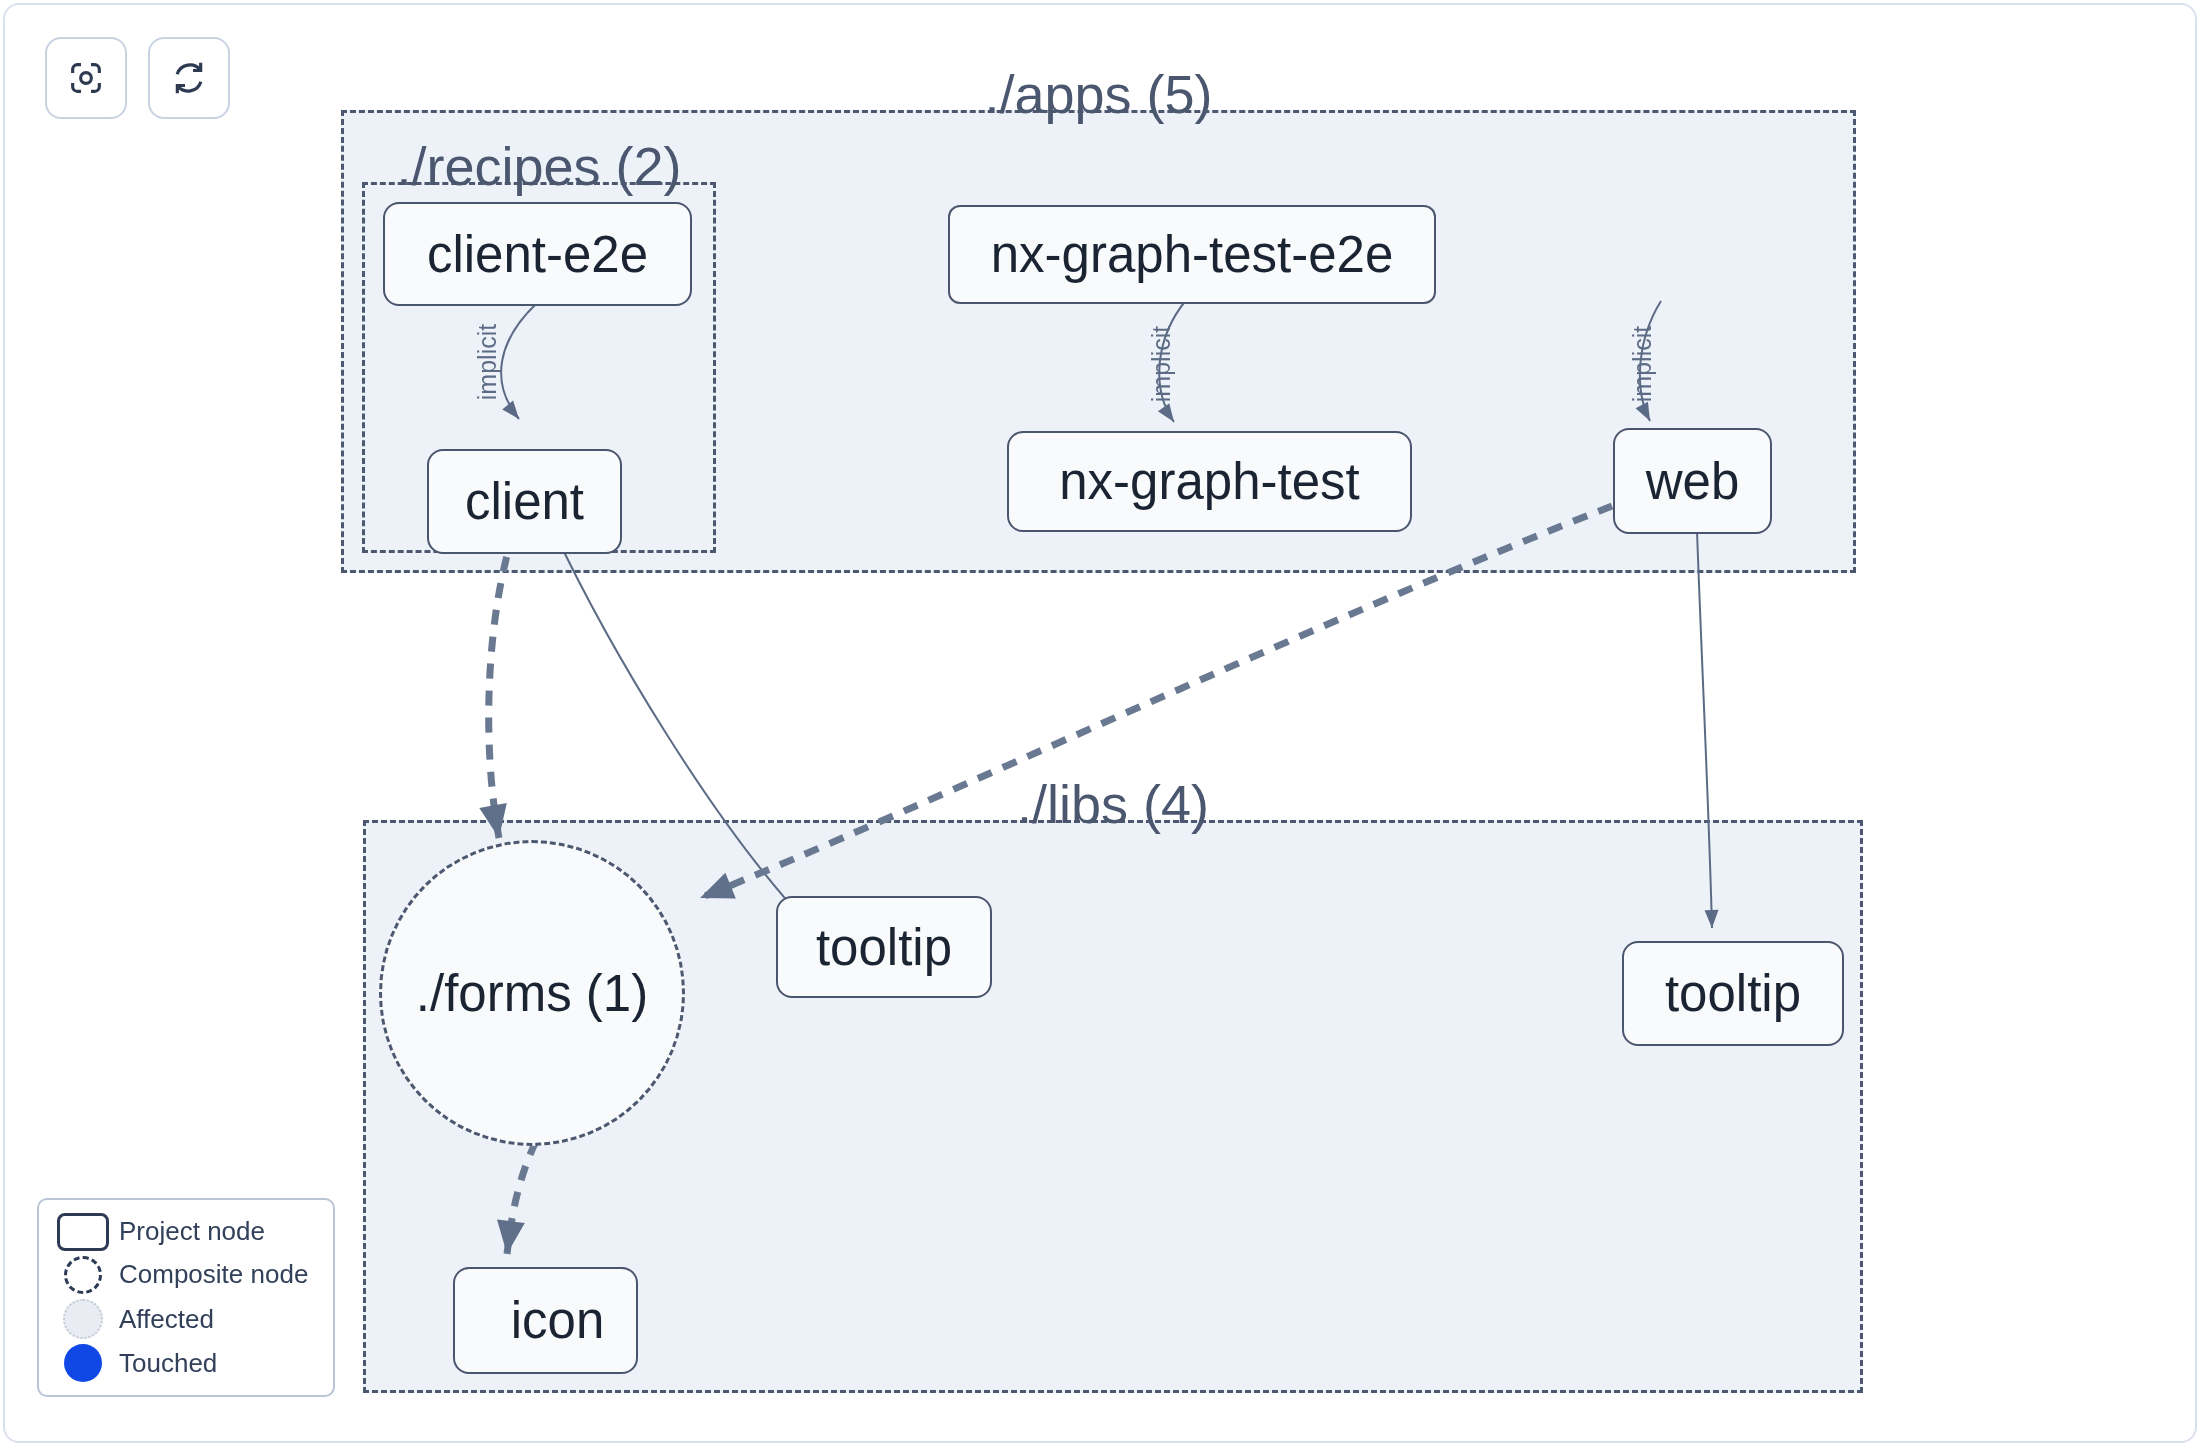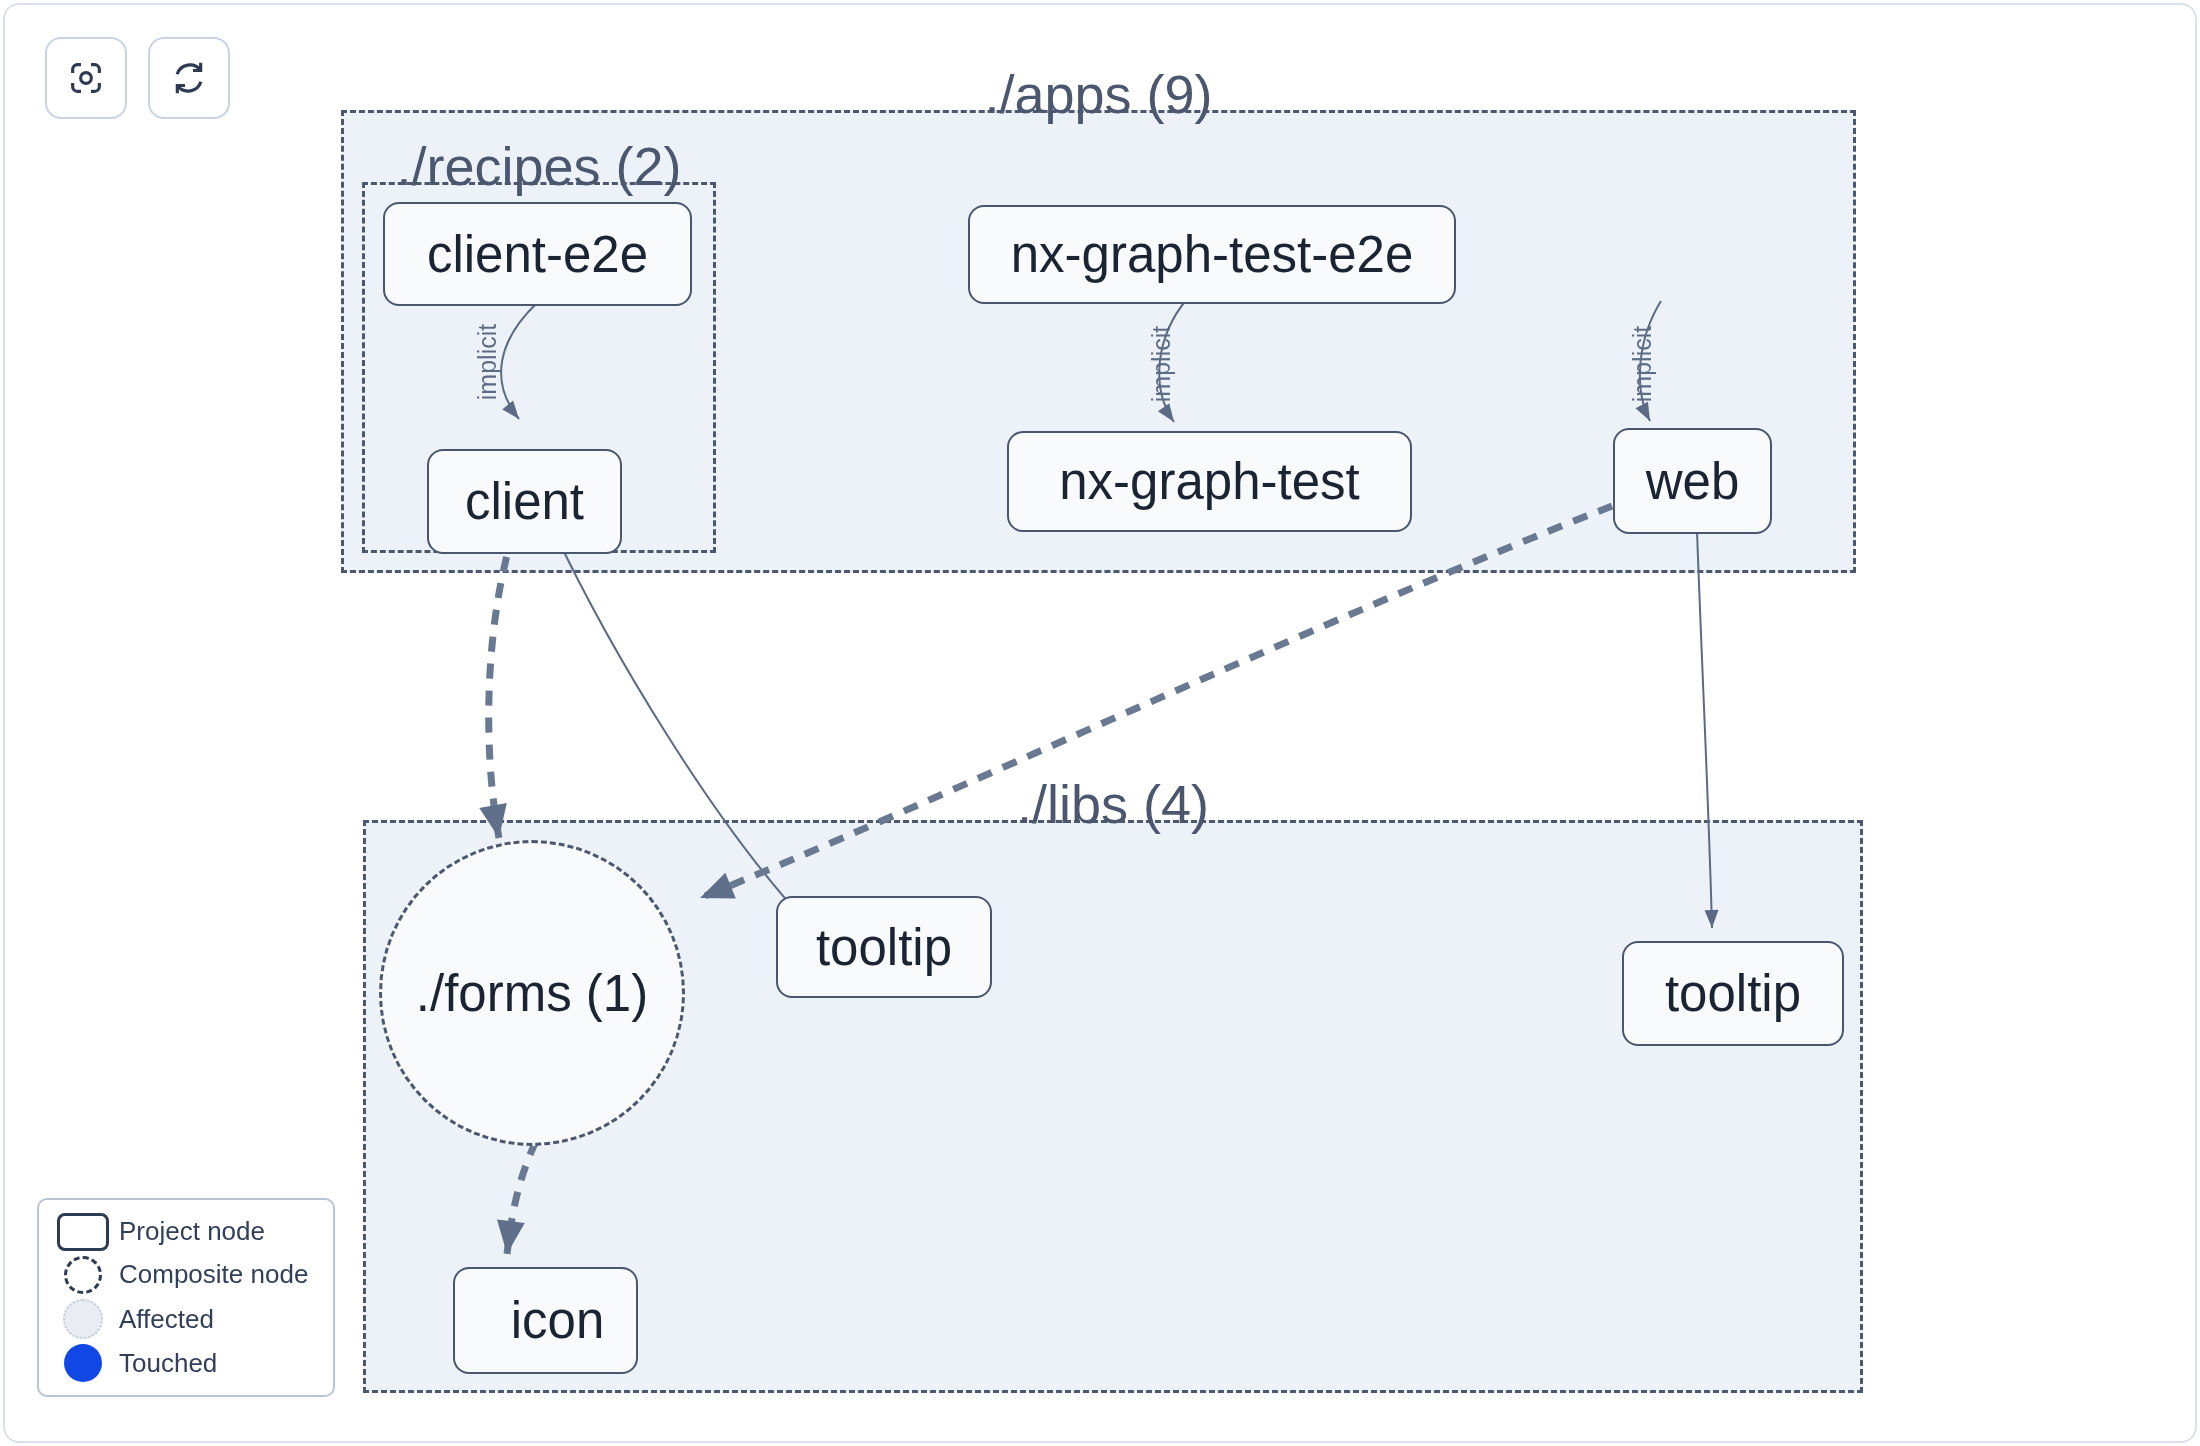--- a/index.html
+++ b/index.html
@@ -46,21 +46,21 @@
   .ic-touched{width:38px;height:38px;border-radius:50%;}
 </style>
 </head>
 <body>
 
 <div class="page-frame"></div>
 
 <div class="canvas">
 
   <div class="group" style="left:341px;top:110px;width:1509px;height:457px;">
-    <div class="group-label">./apps (9)</div>
+    <div class="group-label">./apps (5)</div>
   </div>
 
   <div class="group inner" style="left:362px;top:182px;width:348px;height:365px;">
     <div class="group-label">./recipes (2)</div>
   </div>
 
   <div class="group" style="left:363px;top:820px;width:1494px;height:567px;">
     <div class="group-label">./libs (4)</div>
   </div>
 
@@ -84,21 +84,21 @@
     <path d="M 514 531 C 487 615 481 740 499 838" stroke="#697991" stroke-width="7" stroke-dasharray="15 12" fill="none" marker-end="url(#arrow-l)"></path>
     <path d="M 1612 506 C 1320 620 930 805 700 898" stroke="#697991" stroke-width="7" stroke-dasharray="15 12" fill="none" marker-end="url(#arrow-l)"></path>
     <path d="M 536 1141 C 518 1180 512 1212 507 1254" stroke="#697991" stroke-width="7" stroke-dasharray="15 12" fill="none" marker-end="url(#arrow-l)"></path>
   </svg>
 
   <div class="edge-label" style="left:487px;top:362px;">implicit</div>
   <div class="edge-label" style="left:1161px;top:364px;">implicit</div>
   <div class="edge-label" style="left:1642px;top:364px;">implicit</div>
 
   <div class="node" style="left:383px;top:202px;width:305px;height:100px;">client-e2e</div>
-  <div class="node" style="left:968px;top:205px;width:484px;height:95px;">nx-graph-test-e2e</div>
+  <div class="node" style="left:948px;top:205px;width:484px;height:95px;border-radius:12px;">nx-graph-test-e2e</div>
   <div class="node" style="left:427px;top:429px;width:191px;height:101px;margin-top:20px;">client</div>
   <div class="node" style="left:1007px;top:431px;width:401px;height:97px;">nx-graph-test</div>
   <div class="node" style="left:1613px;top:428px;width:155px;height:102px;">web</div>
   <div class="node" style="left:768px;top:896px;width:212px;height:98px;margin-left:8px;">tooltip</div>
   <div class="node" style="left:1622px;top:941px;width:218px;height:101px;">tooltip</div>
   <div class="node" style="left:453px;top:1267px;width:157px;height:103px;padding-left:24px;">icon</div>
 
   <div class="circle-node">./forms (1)</div>
 
   <div class="tb-btn" style="left:45px;top:37px;">

